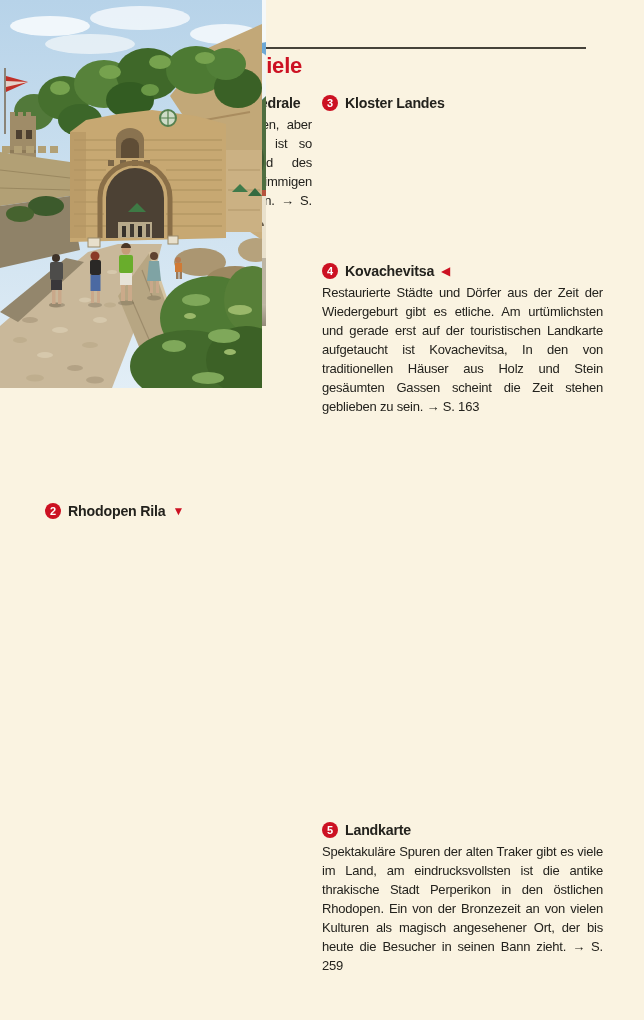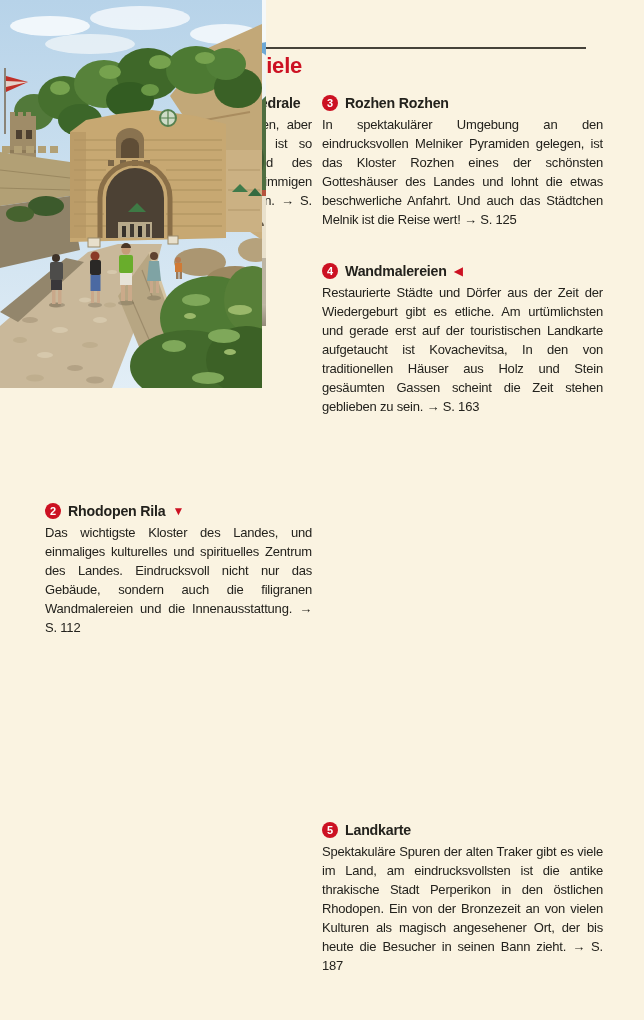--- a/index.html
+++ b/index.html
@@ -62,51 +62,49 @@
       <span class="badge">1</span>
       <span class="item-title">Sofia, Alexander-Nevski-Kathedrale</span>
       <span class="marker"></span>
     </div>
     <p class="item-body">Es gibt schönere Kirchen in Bulgarien, aber kaum ein Gotteshaus des Landes ist so eindrucksvoll, vor allem während des Gottesdienstes, wenn die vielstimmigen bulgarischen Kirchengesänge erklingen. → S. 89</p>
   </div>
 
   <div class="item i3">
     <div class="item-head">
       <span class="badge">3</span>
-      <span class="item-title">Rozhen Rozhen</span>
+      <span class="item-title">Kloster Landes</span>
       <span class="marker"></span>
     </div>
-    <p class="item-body">In spektakulärer Umgebung an den eindrucksvollen Melniker Pyramiden gelegen, ist das Kloster Rozhen eines der schönsten Gotteshäuser des Landes und lohnt die etwas beschwerliche Anfahrt. Und auch das Städtchen Melnik ist die Reise wert! → S. 125</p>
   </div>
 
   <div class="item i4">
     <div class="item-head">
       <span class="badge">4</span>
-      <span class="item-title">Wandmalereien</span>
+      <span class="item-title">Kovachevitsa</span>
       <span class="marker">◀</span>
     </div>
     <p class="item-body">Restaurierte Städte und Dörfer aus der Zeit der Wiedergeburt gibt es etliche. Am urtümlichsten und gerade erst auf der touristischen Landkarte aufgetaucht ist Kovachevitsa, In den von traditionellen Häuser aus Holz und Stein gesäumten Gassen scheint die Zeit stehen geblieben zu sein. → S. 163</p>
   </div>
 
   <div class="item i2">
     <div class="item-head">
       <span class="badge">2</span>
       <span class="item-title">Rhodopen Rila</span>
       <span class="marker">▼</span>
     </div>
-    <p class="item-body">Das wichtigste Kloster des Landes, und einmaliges kulturelles und spirituelles Zentrum des Landes. Eindrucksvoll nicht nur das Gebäude, sondern auch die filigranen Wandmalereien und die Innenausstattung. → S. 112</p>
   </div>
 
   <div class="item i5">
     <div class="item-head">
       <span class="badge">5</span>
       <span class="item-title">Landkarte</span>
       <span class="marker"></span>
     </div>
-    <p class="item-body">Spektakuläre Spuren der alten Traker gibt es viele im Land, am eindrucksvollsten ist die antike thrakische Stadt Perperikon in den östlichen Rhodopen. Ein von der Bronzezeit an von vielen Kulturen als magisch angesehener Ort, der bis heute die Besucher in seinen Bann zieht. → S. 187</p>
+    <p class="item-body">Spektakuläre Spuren der alten Traker gibt es viele im Land, am eindrucksvollsten ist die antike thrakische Stadt Perperikon in den östlichen Rhodopen. Ein von der Bronzezeit an von vielen Kulturen als magisch angesehener Ort, der bis heute die Besucher in seinen Bann zieht. → S. 259</p>
   </div>
 
   <div class="photo ph1">
     <svg width="266" height="268" viewBox="0 0 266 268">
       <defs>
         <linearGradient id="p1sky" x1="0" y1="0" x2="0" y2="1">
           <stop offset="0" stop-color="#f5f7f4"></stop>
             <stop offset="1" stop-color="#ccd7d4"></stop>
         </linearGradient>
       </defs>

